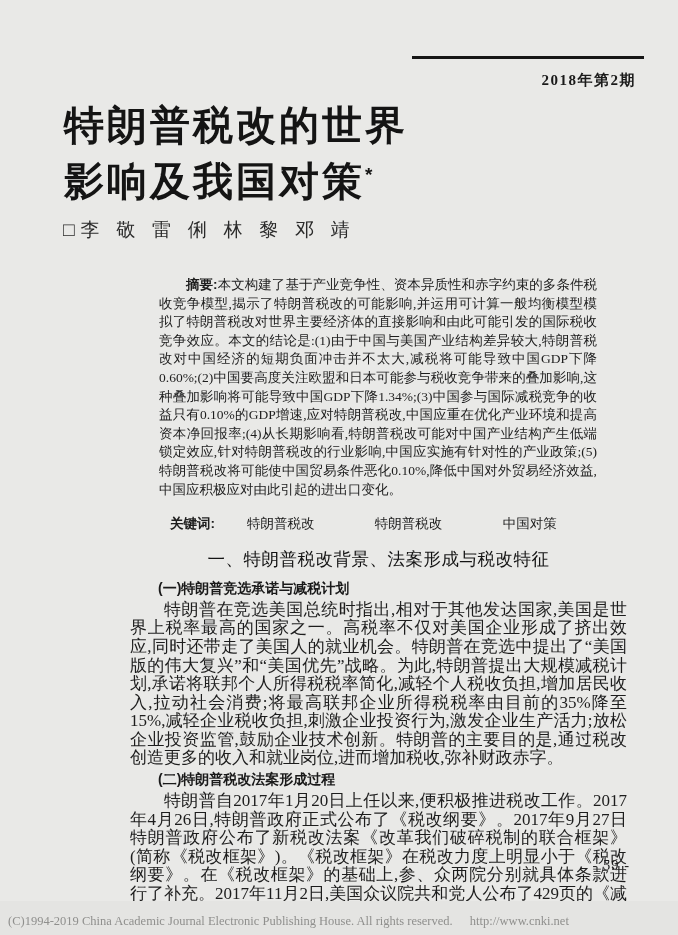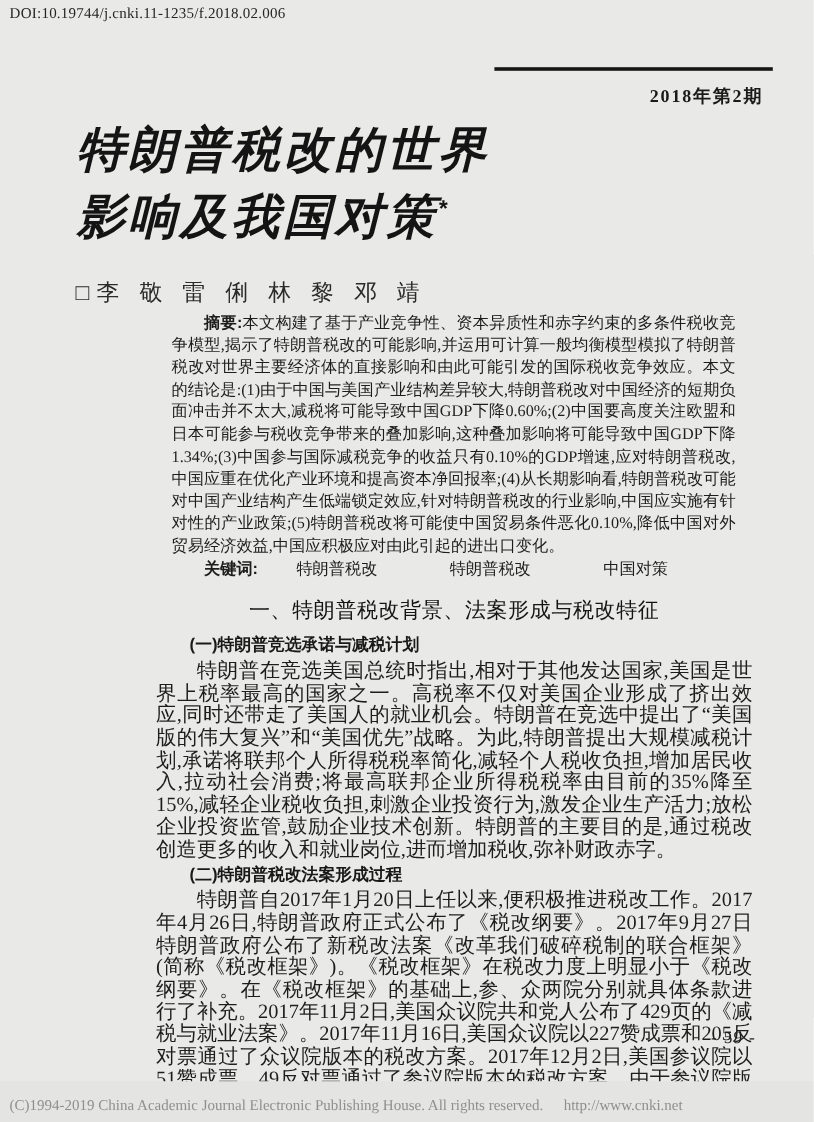--- a/index.html
+++ b/index.html
@@ -16,34 +16,34 @@
   .journal-name {
     font-style:italic; font-weight:bold; font-size:14.5px;
     letter-spacing:1.5px; padding-right:4px; color:#1a1a1a;
   }
   .journal-rule { border:none; border-top:3.5px solid #161616; margin:4px 0 5px 0; }
   .journal-issue { font-weight:bold; font-size:15px; letter-spacing:1.5px; padding-right:8px; color:#1a1a1a;margin-top:12px; }
 
   .title {
     position:absolute; left:64px; top:100px; margin:0;
     font-family:"Liberation Sans", sans-serif; font-weight:bold;
-    font-size:40px; line-height:50px; letter-spacing:3px; color:#141414;font-style:italic;
+    font-size:40px; line-height:50px; letter-spacing:3px; color:#141414;
   }
   .title .fn-mark { font-size:19px; vertical-align:super; letter-spacing:0; }
 
   .authors {
-    position:absolute; left:63px; top:231px;
+    position:absolute; left:63px; top:217px;
     font-size:19px; letter-spacing:6px; color:#2b2b2b;
   }
 
   .content {
     position:absolute; left:130px; top:260px; width:497px;
     font-size:13.5px; line-height:18.6px; text-align:justify; color:#1d1d1d;
   }
-  .abstract { margin:0; padding:0 14px 0 13px; text-indent:2em; }
+  .abstract { margin:16px; padding:0 14px 0 13px; text-indent:2em; }
   .abstract b, .keywords b { font-family:"Liberation Sans", sans-serif; font-weight:bold; }
   .keywords { margin:0; padding-left:13px; text-indent:2em; }
   .kw { margin-right:2.1em;margin-left:32px; }
   .kw:last-child { margin-right:0; }
 
   .section-title {
     margin:13px 0 8px 0; text-align:center;
     font-family:"Liberation Sans", sans-serif; font-weight:normal;
     font-size:17.5px; line-height:24px; letter-spacing:0.5px; color:#141414;
   }
@@ -69,21 +69,20 @@
     background:#e4e4e2; box-sizing:border-box; padding:0 0 6px 8px;
     display:flex; align-items:flex-end; gap:17px;
     font-size:12.5px; color:#8f8f8d;
   }
 </style>
 </head>
 <body>
 
 <div class="page">
 
-  <div class="doi">DOI:10.19744/j.cnki.11-1235/f.2018.02.006</div>
 
   <div class="journal-block">
     <hr class="journal-rule">
     <div class="journal-issue">2018年第2期</div>
   </div>
 
   <h1 class="title"><span>特朗普税改的世界</span><br><span>影响及我国对策</span><span class="fn-mark">*</span></h1>
 
   <div class="authors">□李 敬 雷 俐 林 黎 邓 靖</div>
 

